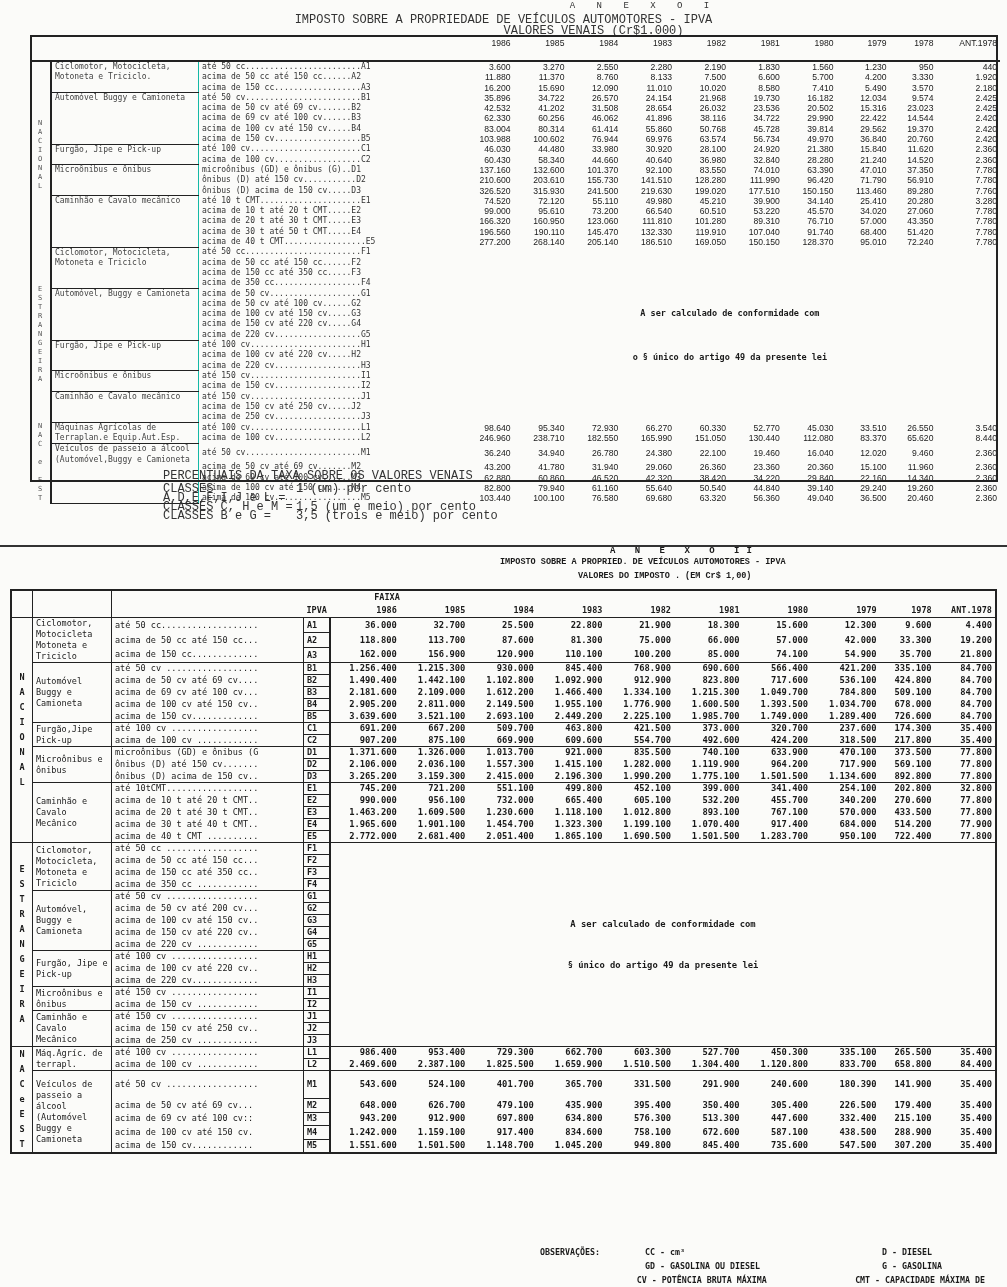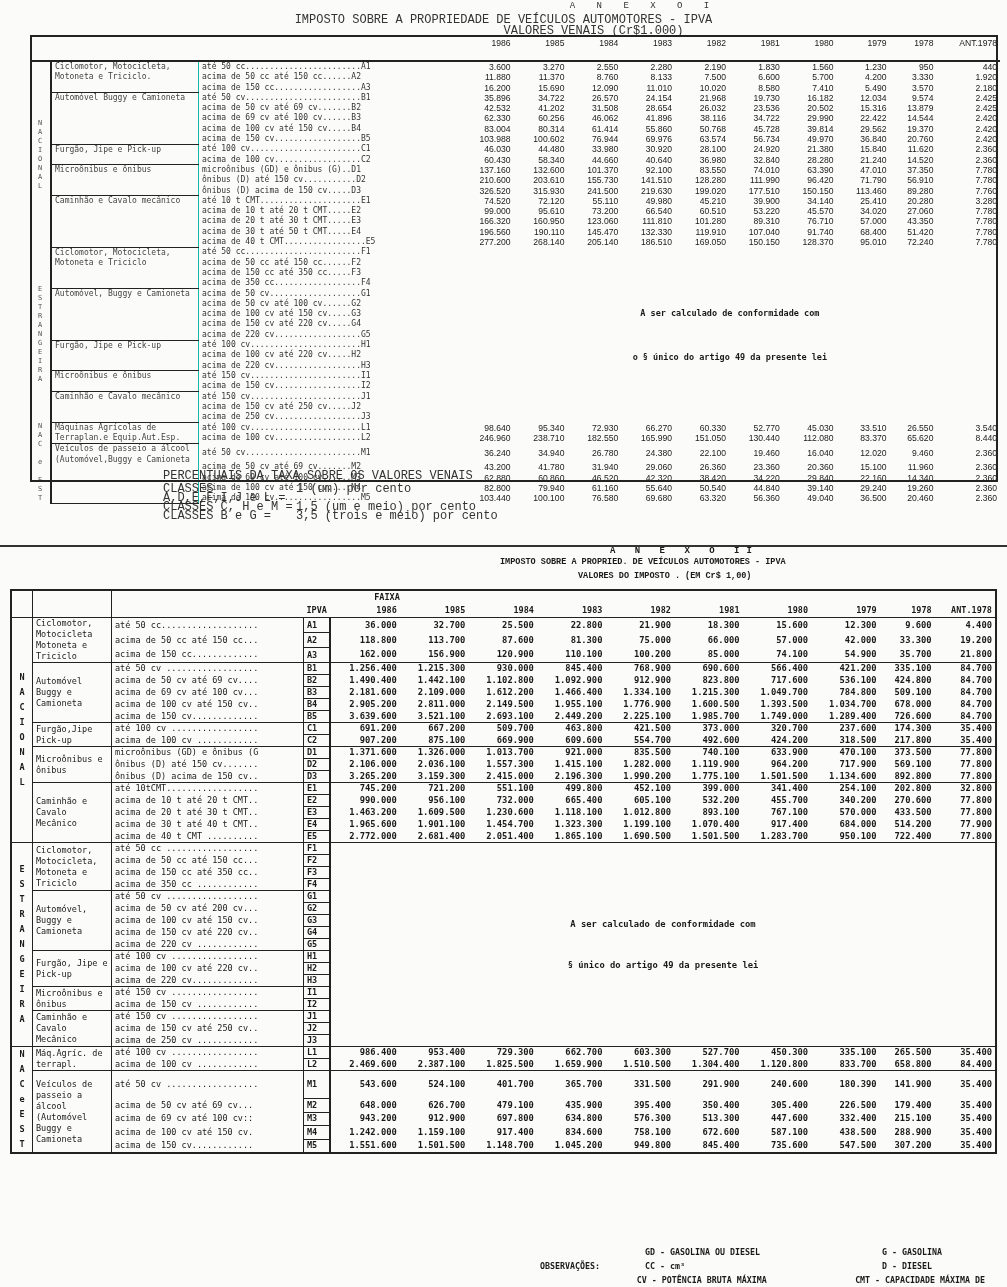--- a/index.html
+++ b/index.html
@@ -131,21 +131,21 @@
       <tr>
         <td class="desc">acima de 50 cv até 69 cv.......B2</td>
         <td class="num">42.532</td>
         <td class="num">41.202</td>
         <td class="num">31.508</td>
         <td class="num">28.654</td>
         <td class="num">26.032</td>
         <td class="num">23.536</td>
         <td class="num">20.502</td>
         <td class="num">15.316</td>
-        <td class="num">13.879</td>
+        <td class="num">23.023</td>
         <td class="num">2.425</td>
       </tr>
       <tr>
         <td class="desc">acima de 69 cv até 100 cv......B3</td>
         <td class="num">62.330</td>
         <td class="num">60.256</td>
         <td class="num">46.062</td>
         <td class="num">41.896</td>
         <td class="num">38.116</td>
         <td class="num">34.722</td>
@@ -996,27 +996,27 @@
         <td class="num">735.600</td>
         <td class="num">547.500</td>
         <td class="num">307.200</td>
         <td class="num">35.400</td>
       </tr>
     </tbody>
 </table>
 
 <div id="obs">
     <div class="row">
+      <span class="c1">OBSERVAÇÕES:</span>
+      <span class="c2">CC - cm³</span>
+      <span>D - DIESEL</span>
+    </div>
+    <div class="row">
       <span class="c1"></span>
       <span class="c2">GD - GASOLINA OU DIESEL</span>
       <span>G - GASOLINA</span>
-    </div>
-    <div class="row">
-      <span class="c1">OBSERVAÇÕES:</span>
-      <span class="c2">CC - cm³</span>
-      <span>D - DIESEL</span>
     </div>
     <div class="row">
       <span class="c1"></span>
       <span class="c2">CV - POTÊNCIA BRUTA MÁXIMA</span>
       <span>CMT - CAPACIDADE MÁXIMA DE TRAÇÃO</span>
     </div>
   </div>
 
 </body></html>

